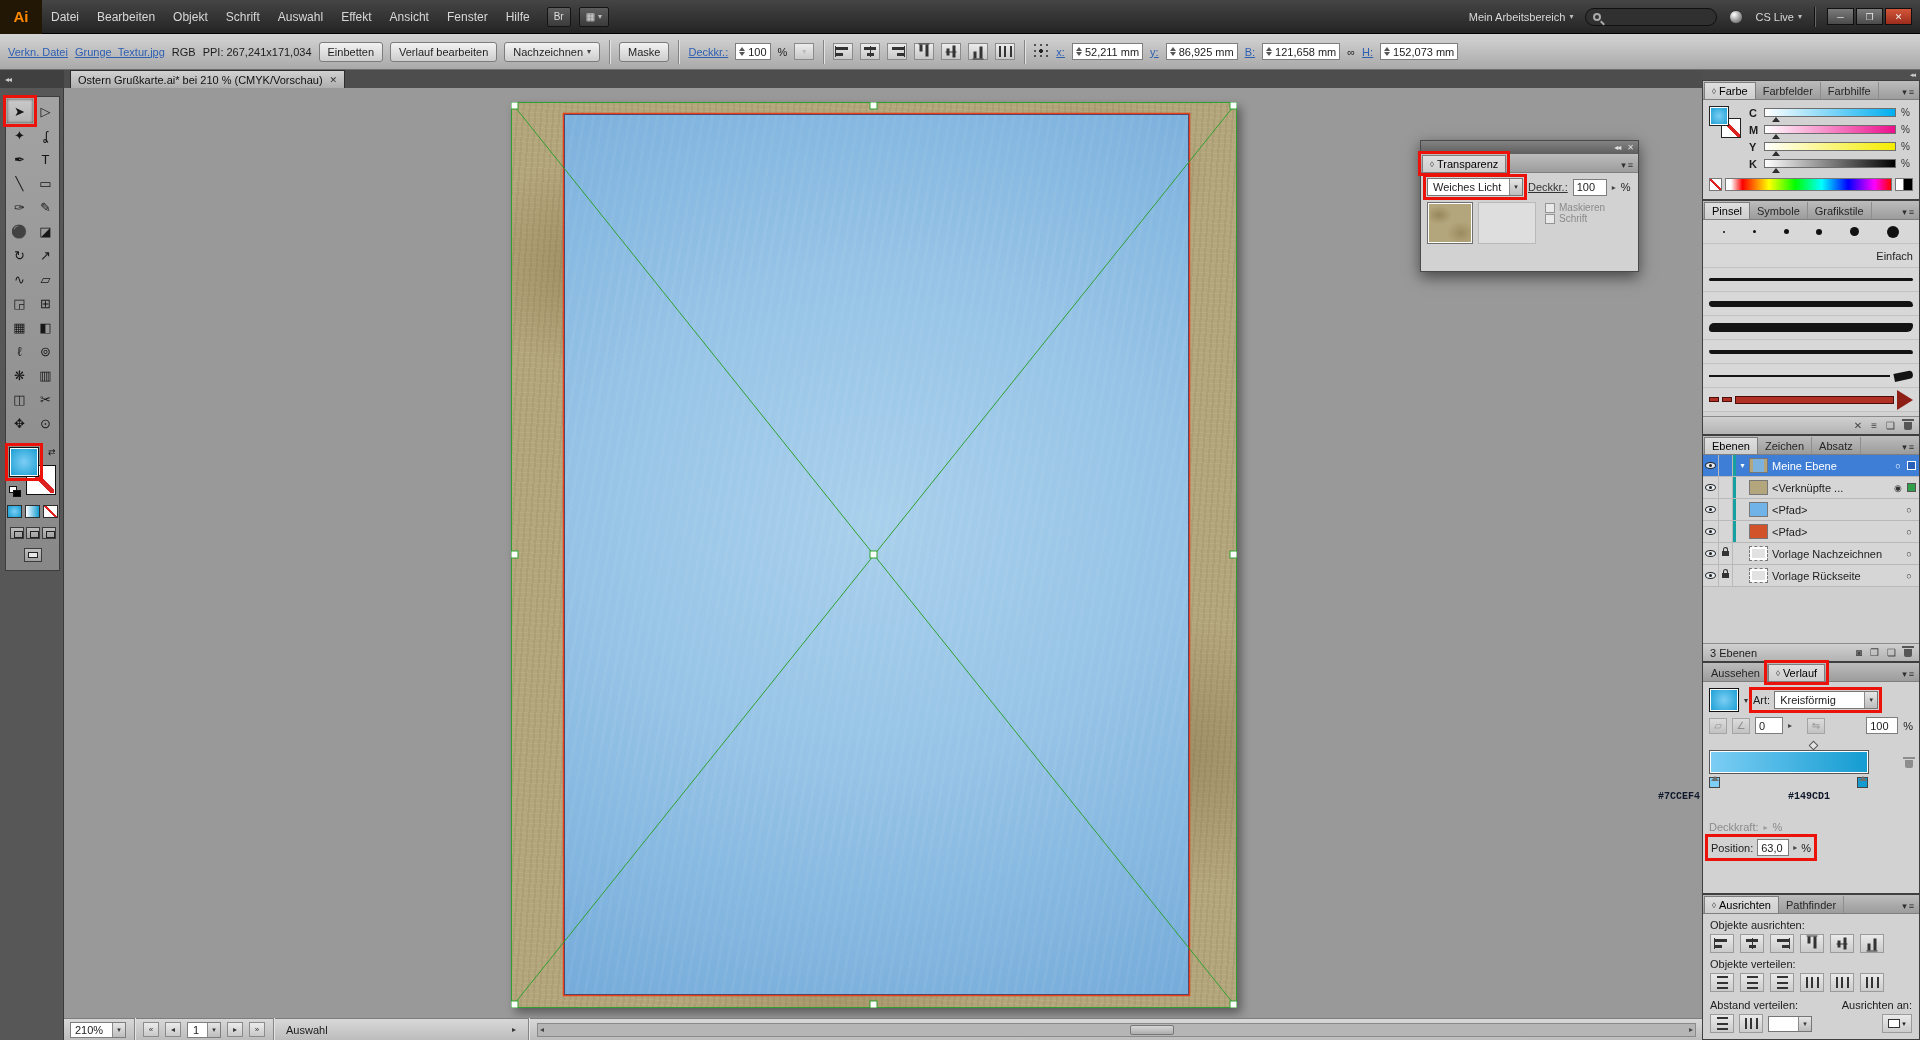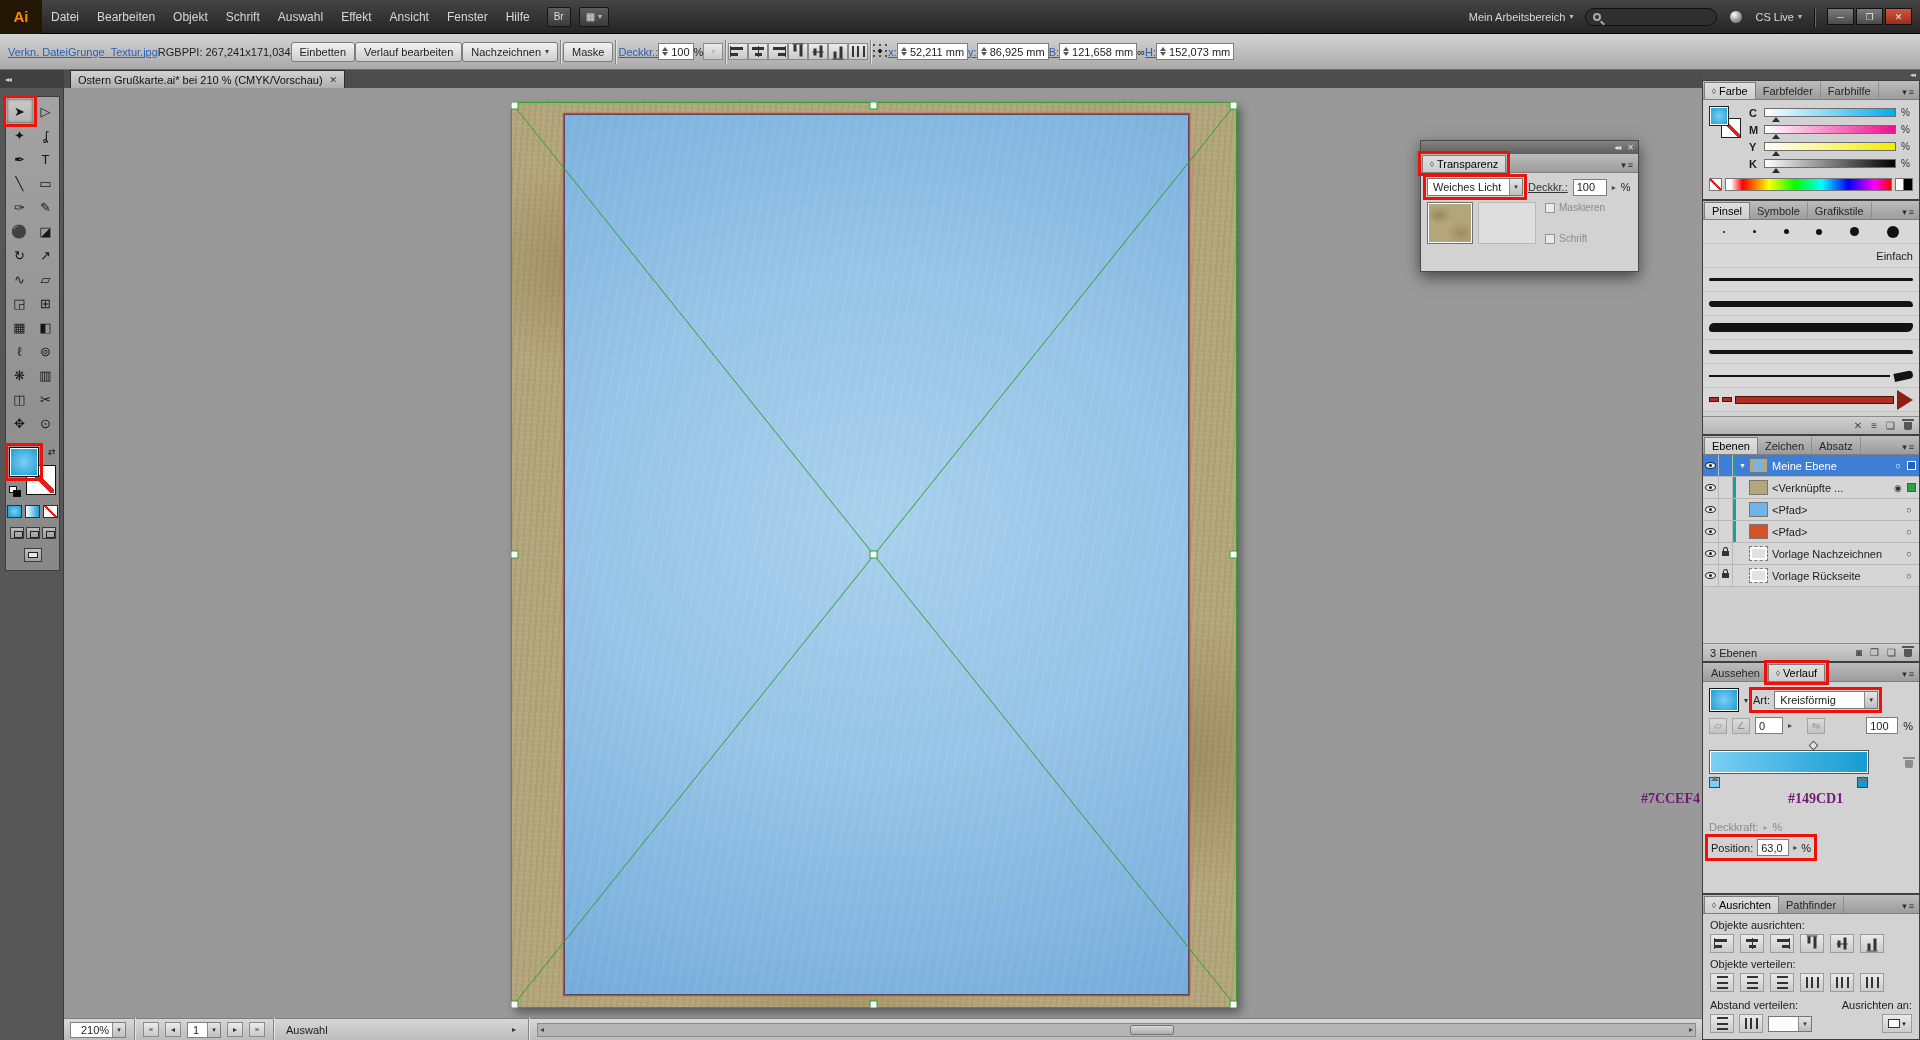--- a/index.html
+++ b/index.html
@@ -19,21 +19,21 @@
   #searchbox input{background:transparent;border:none;outline:none;color:#ccc;width:100px;font-size:10px}
   .mag{width:8px;height:8px;border:2px solid #a9a9a9;border-radius:50%;position:relative;flex:none}
   .mag::after{content:"";position:absolute;width:5px;height:2px;background:#a9a9a9;transform:rotate(45deg);left:5px;top:7px}
   .ball{width:14px;height:14px;border-radius:50%;background:radial-gradient(circle at 35% 30%,#fff,#9a9a9a 55%,#5f5f5f);border:1px solid #333}
   .winbtns{display:flex;gap:2px}
   .winbtn{width:27px;height:17px;border:1px solid #101010;background:linear-gradient(#7b7b7b,#4b4b4b);color:#eee;font-size:9px;display:flex;align-items:center;justify-content:center}
   .winbtn.close{background:linear-gradient(#d2573a,#9c2c1c)}
   .vsep{width:1px;height:20px;background:#111;box-shadow:1px 0 0 #666}
 
   
-  #controlbar{position:absolute;left:0;top:34px;width:1920px;height:36px;background:linear-gradient(#d4d4d4,#a9a9a9);border-bottom:1px solid #6d6d6d;display:flex;align-items:center;gap:0;padding:0 8px}
+  #controlbar{position:absolute;left:0;top:34px;width:1920px;height:36px;background:linear-gradient(#d4d4d4,#a9a9a9);border-bottom:1px solid #6d6d6d;display:flex;align-items:center;gap:7px;padding:0 8px}
   .link{color:#2d5fb3;text-decoration:underline}
   .btn{height:20px;background:linear-gradient(#f3f3f3,#cdcdcd);border:1px solid #7c7c7c;border-radius:3px;padding:0 8px;display:flex;align-items:center;color:#1e1e1e;gap:4px}
   .btn .dd{color:#444}
   .sep{width:1px;height:24px;background:#858585;box-shadow:1px 0 0 #e3e3e3;margin:0 2px;flex:none}
   .numfield{height:17px;background:#fff;border:1px solid #7e7e7e;display:flex;align-items:center;padding:0 3px;gap:3px;white-space:nowrap}
   .spin{display:flex;flex-direction:column;gap:1px}
   .spin i{display:block;width:0;height:0}
   .spin .u{border:3px solid transparent;border-bottom:4px solid #555;border-top:none}
   .spin .d{border:3px solid transparent;border-top:4px solid #555;border-bottom:none}
   .cicon{width:20px;height:17px;border:1px solid #8b8b8b;background:linear-gradient(#ececec,#c8c8c8);display:flex;align-items:center;justify-content:center;flex:none}
@@ -114,21 +114,21 @@
   .ddbtn{width:13px;height:100%;background:linear-gradient(#e6e6e6,#bdbdbd);border-left:1px solid #8a8a8a;display:flex;align-items:center;justify-content:center;font-size:7px;color:#333}
   .cb{width:10px;height:10px;border:1px solid #949494;background:#e9e9e9;flex:none}
   .gray{color:#8b8b8b}
 
   
   #tpanel{position:absolute;left:1420px;top:140px;width:219px;height:132px;background:#d4d4d4;border:1px solid #4a4a4a;box-shadow:0 5px 14px rgba(0,0,0,.55);z-index:40;display:flex;flex-direction:column}
   #tp-row1{display:flex;align-items:center;gap:5px;padding:5px 6px 4px}
   #tp-row2{display:flex;gap:5px;padding:2px 6px}
   .thumb1{width:46px;height:42px;border:1px solid #6f6f6f;box-shadow:inset 0 0 0 1px #fff;background-color:#b4a67c;background-image:radial-gradient(ellipse 20px 14px at 25% 30%,rgba(110,90,48,.4),transparent 65%),radial-gradient(ellipse 22px 18px at 75% 75%,rgba(110,90,48,.35),transparent 65%)}
   .thumb2{width:58px;height:42px;border:1px solid #b9b9b9;background:#dedede}
-  .cbcol{display:flex;flex-direction:column;gap:7px;justify-content:space-between;padding-left:4px}
+  .cbcol{display:flex;flex-direction:column;justify-content:flex-start;padding-left:4px}
   .cbrow{display:flex;align-items:center;gap:4px;font-size:10px}
 
   
   #dock{position:absolute;left:1702px;top:70px;width:218px;height:970px;background:#4f4f4f}
   #dock-collapse{height:10px;display:flex;justify-content:flex-end;align-items:center;color:#cfcfcf;font-size:7px;padding-right:5px;letter-spacing:-1px}
 
   
   #farbe-body{display:flex;gap:6px;padding:6px 6px 2px}
   #fsmini{position:relative;width:34px;height:34px;flex:none}
   #fsmini .st{position:absolute;left:12px;top:12px;width:20px;height:20px;background:linear-gradient(45deg,transparent 42%,#d22 42% 58%,transparent 58%),#fff;border:1px solid #222}
@@ -188,33 +188,33 @@
   
   #verlauf-body{padding:6px;display:flex;flex-direction:column;gap:5px}
   .vrow{display:flex;align-items:center;gap:5px}
   .grad-sq{width:30px;height:24px;border:1px solid #111;box-shadow:inset 0 0 0 1px #fff;background:radial-gradient(circle,#7CCEF4 0%,#149CD1 100%)}
   .gicon{width:18px;height:16px;border:1px solid #a5a5a5;background:linear-gradient(#dcdcdc,#c2c2c2);display:flex;align-items:center;justify-content:center;color:#8d8d8d;font-size:10px}
   .gslider{position:relative;width:160px;height:48px;margin-top:2px}
   .gmid{position:absolute;top:1px;left:63%;width:7px;height:7px;background:#e4e4e4;border:1px solid #555;transform:rotate(45deg)}
   .gbar{position:absolute;top:9px;left:0;right:0;height:24px;border:1px solid #555;box-shadow:inset 0 0 0 1px #fff;background:linear-gradient(90deg,#7CCEF4,#149CD1)}
   .gstop{position:absolute;top:36px;width:11px;height:11px;border:1px solid #444}
   .gstop::before{content:"";position:absolute;left:1px;top:-6px;width:0;height:0;border:4px solid transparent;border-bottom:5px solid #707070}
-  .hexlabel{position:absolute;color:#701a75;font-weight:bold;font-size:14px;z-index:45;font-family:Liberation Serif, serif}
+  .hexlabel{position:absolute;color:#0f172a;font-weight:bold;font-size:10px;z-index:45;font-family:Liberation Mono, monospace}
 
   
   #ausr-body{padding:5px 7px;display:flex;flex-direction:column;gap:3px;font-size:11px}
   .albtns{display:flex;gap:6px;margin-bottom:2px}
   .albtn{width:24px;height:19px;border:1px solid #9b9b9b;background:linear-gradient(#eaeaea,#cbcbcb);display:flex;align-items:center;justify-content:center}
   #ausr-bottom{display:flex;justify-content:space-between;margin-top:2px}
   .minisel{width:44px;height:16px;background:#fff;border:1px solid #767676;display:flex;align-items:center;justify-content:flex-end}
   .artico{width:12px;height:9px;border:1px solid #333;background:#fff}
 
   
   #statusbar{position:absolute;left:64px;top:1018px;width:1638px;height:22px;background:linear-gradient(#d8d8d8,#bcbcbc);border-top:1px solid #7d7d7d;display:flex;align-items:center;gap:6px;padding:0 6px}
-  .zoombox{width:56px;height:16px;background:#fff;border:1px solid #7e7e7e;display:flex;align-items:center;justify-content:space-between;padding-left:10px}
+  .zoombox{width:56px;height:16px;background:#fff;border:1px solid #7e7e7e;display:flex;align-items:center;justify-content:space-between;padding-left:4px}
   .navbtn{width:16px;height:15px;border:1px solid #8b8b8b;background:linear-gradient(#ececec,#c8c8c8);display:flex;align-items:center;justify-content:center;font-size:8px;color:#333}
   .pagebox{width:34px;height:16px;background:#fff;border:1px solid #7e7e7e;display:flex;align-items:center;justify-content:space-between;padding-left:5px}
   .statuszone{width:238px;display:flex;align-items:center;justify-content:space-between;padding:0 4px}
   .hscroll{flex:1;height:14px;background:#b5b5b5;border:1px solid #8a8a8a;position:relative;display:flex;align-items:center;justify-content:space-between;padding:0 2px;color:#444;font-size:8px}
   .hthumb{position:absolute;left:592px;width:44px;top:1px;bottom:1px;background:linear-gradient(#d6d6d6,#adadad);border:1px solid #777;border-radius:2px}
 </style>
 </head>
 <body>
 
 <div id="menubar">

